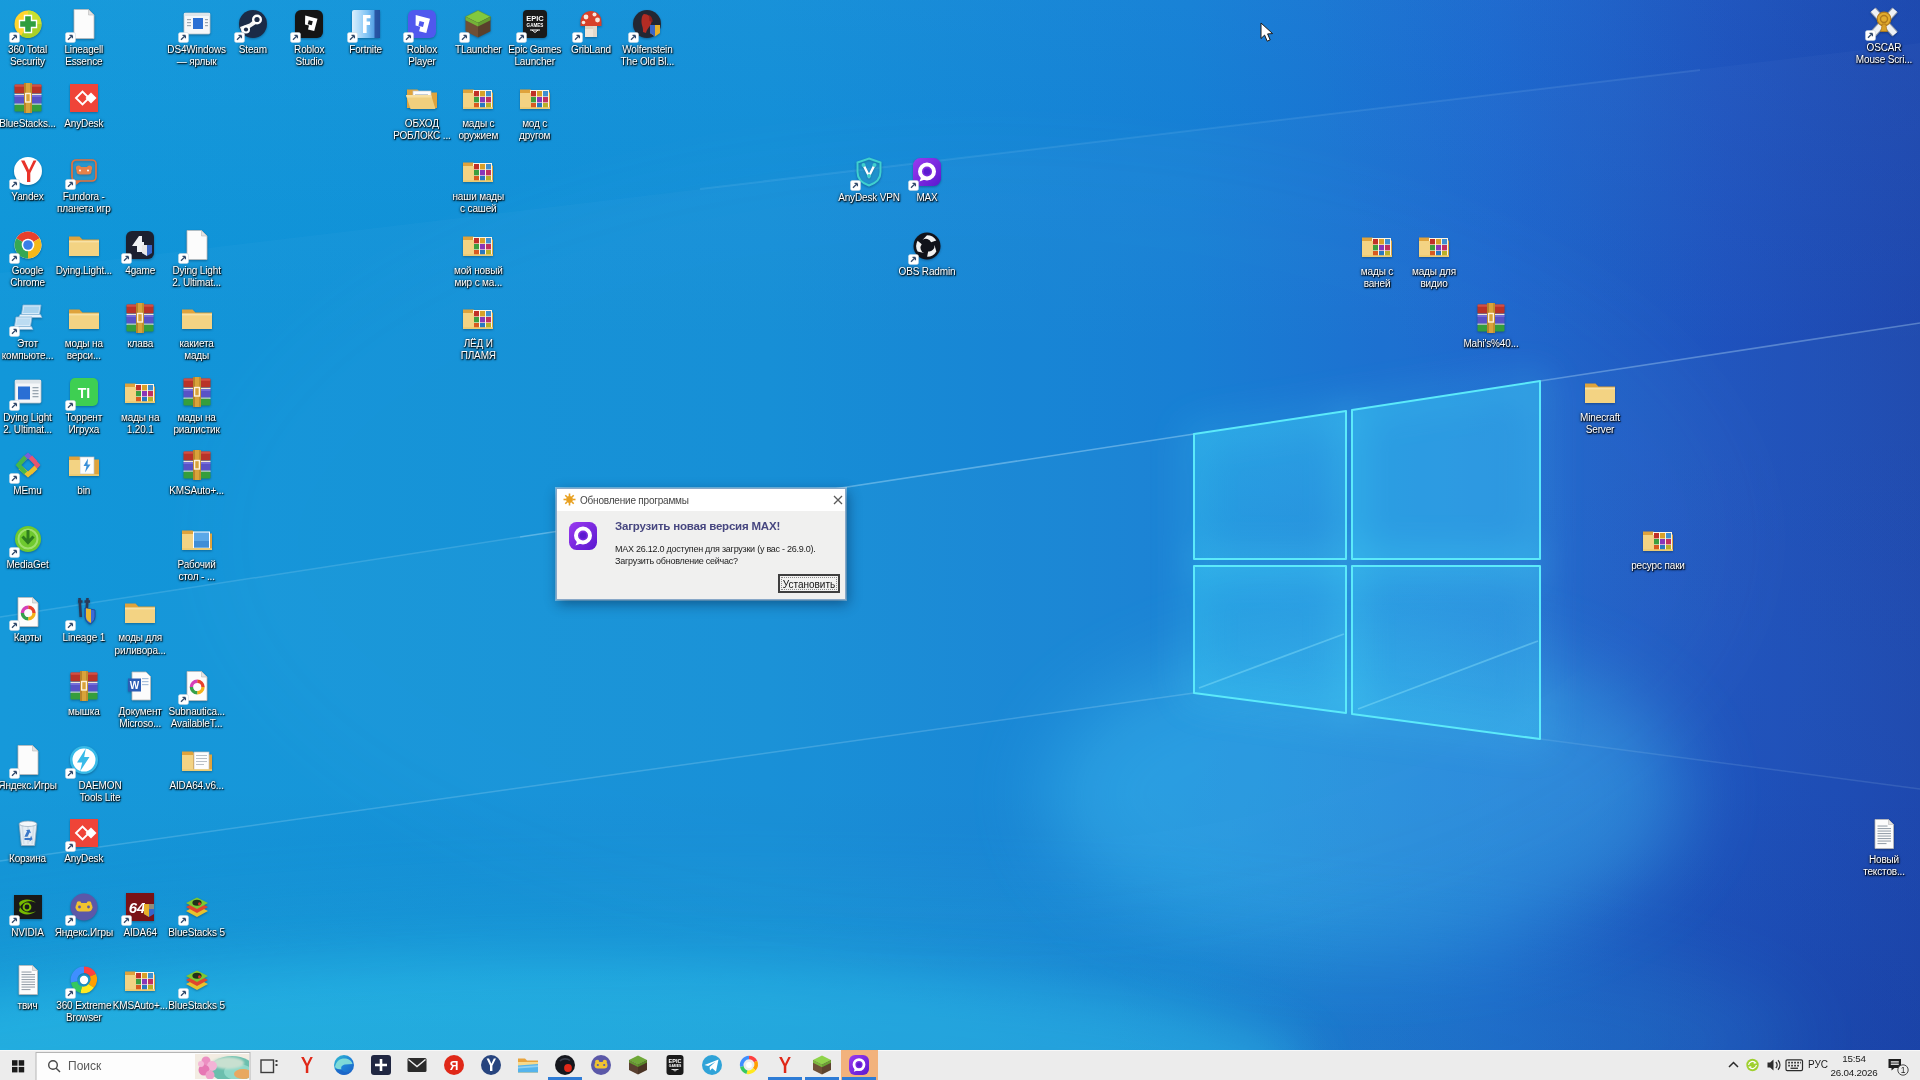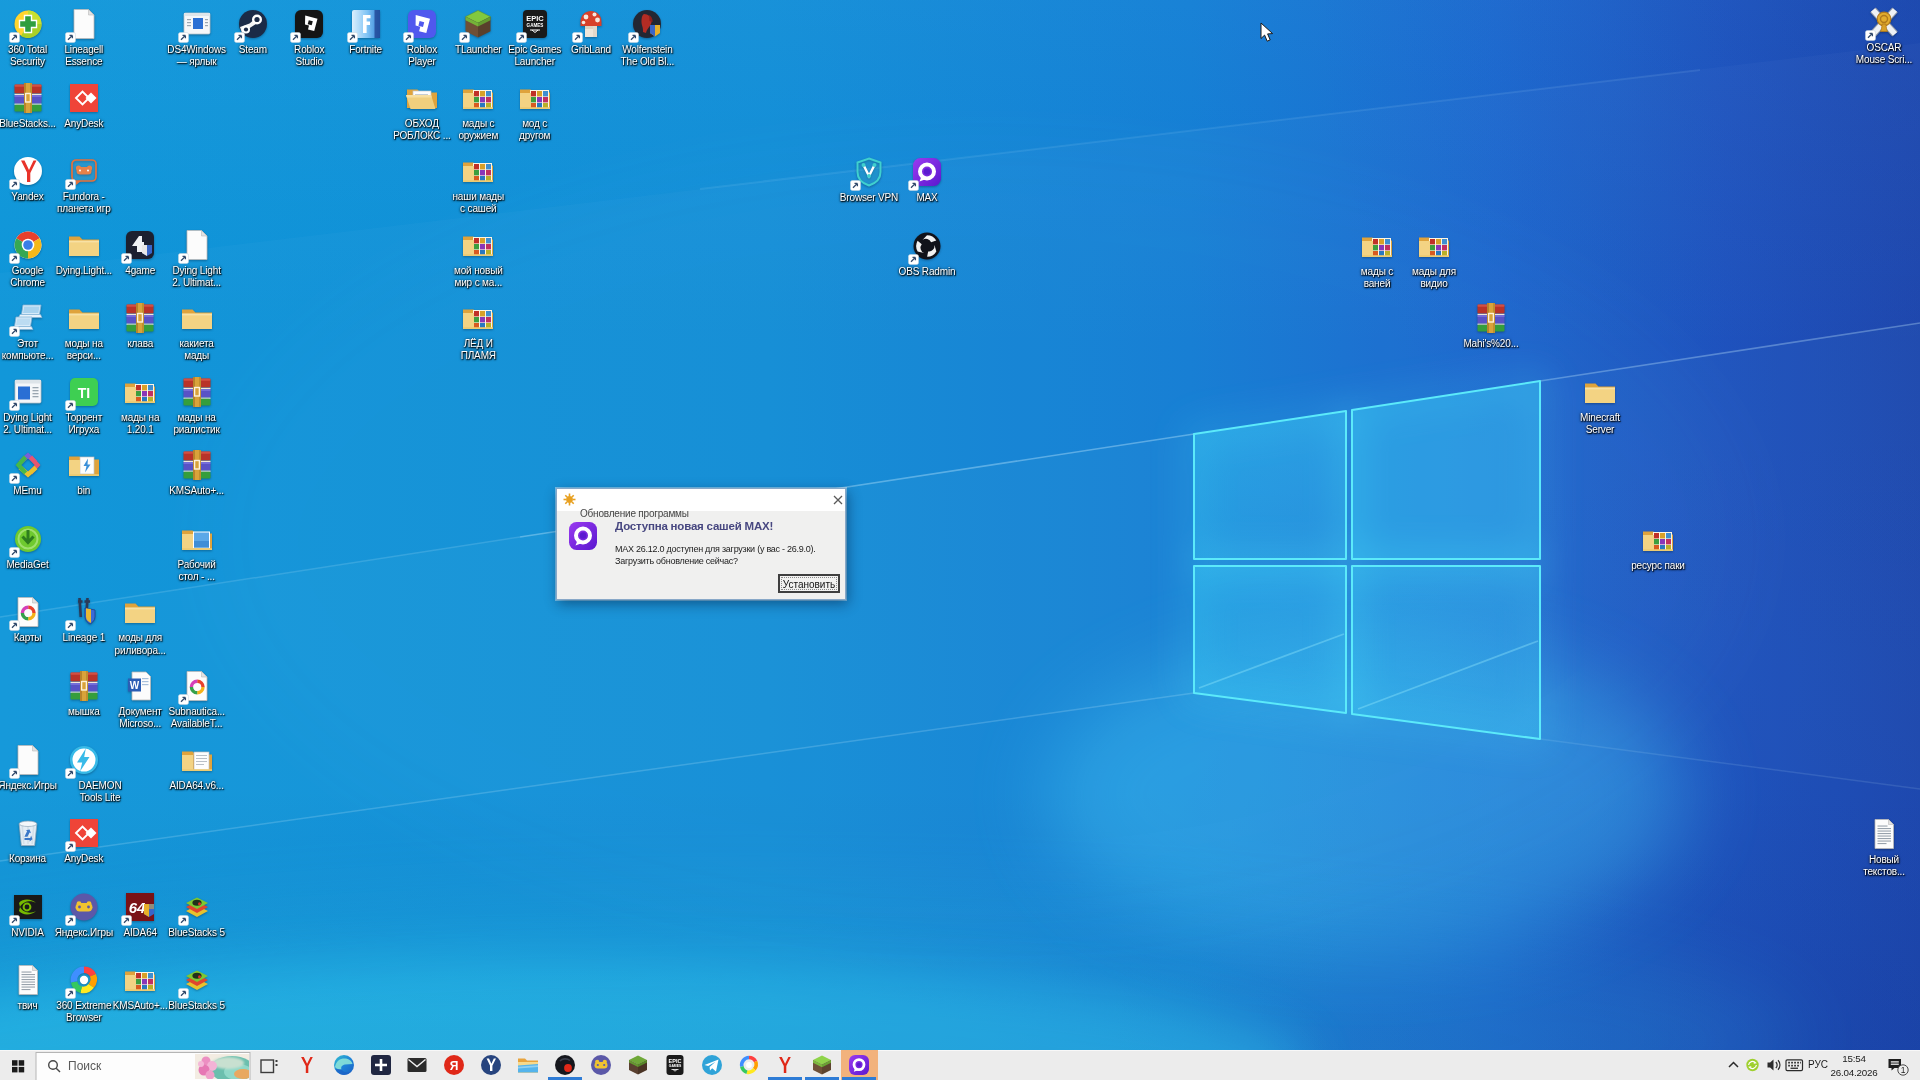--- a/index.html
+++ b/index.html
@@ -6,21 +6,21 @@
 #desk{position:absolute;left:0;top:0;width:1920px;height:1050px;}
 .ic{position:absolute;width:34px;height:34px;}
 .ic svg.m{position:absolute;left:0;top:0;filter:drop-shadow(0 1px 1px rgba(0,20,40,.35));}
 .ic svg.sc{position:absolute;left:-2px;bottom:-2px;}
 .lb{position:absolute;width:96px;text-align:center;font-size:10px;letter-spacing:-0.15px;line-height:12.3px;
 color:#fff;text-shadow:0 1px 2px rgba(0,0,0,.9),0 0 3px rgba(0,0,0,.55),1px 1px 1px rgba(0,0,0,.8);}
 #tbar{position:absolute;left:0;top:1050px;width:1920px;height:30px;background:#ececec;border-top:1px solid #f8f8f8;box-sizing:border-box;}
 #dlg{position:absolute;left:556px;top:488px;width:290px;height:112px;background:#f0f0ef;
 border:1px solid #88a8c8;box-shadow:2px 4px 12px rgba(0,20,50,.45),0 0 0 1px rgba(255,255,255,.4);box-sizing:border-box;}
 #dlg .tit{position:absolute;left:0;top:0;width:100%;height:22px;background:#ffffff;}
-#dlg .tt{position:absolute;left:23px;top:6px;font-size:10px;color:#464646;letter-spacing:-0.2px;margin-top:13px;}
+#dlg .tt{position:absolute;left:23px;top:6px;font-size:10px;color:#464646;letter-spacing:-0.2px;}
 #dlg .h1{position:absolute;left:58px;top:31px;font-size:11.5px;font-weight:bold;color:#474780;white-space:nowrap;letter-spacing:-0.2px;}
 #dlg .p{position:absolute;left:58px;top:55px;font-size:9px;color:#1c1c1c;line-height:11.6px;white-space:nowrap;letter-spacing:-0.25px;}
 #dlg .btn{position:absolute;left:221px;top:85px;width:62px;height:19px;background:#f2f2f1;
 border:2px solid #3f3f3f;box-sizing:border-box;font-size:11px;color:#111;text-align:center;line-height:16px;}
 #dlg .btn i{position:absolute;left:1px;top:1px;right:1px;bottom:1px;border:1px dotted #8a8a8a;font-style:normal;font-size:10px;line-height:13px;}
 </style></head><body>
 
 <svg id="desk" width="1920" height="1050" viewBox="0 0 1920 1050">
 <defs>
 <linearGradient id="bg" x1="0" y1="0" x2="1" y2="0">
@@ -888,21 +888,21 @@
   </div>
 <div class="lb" style="left:599.4px;top:44.0px">Wolfenstein<br>The Old Bl...</div>
 <div class="ic" style="left:852px;top:155px">
     <svg class="m" width="34" height="34">
       <use href="#radmin"></use>
     </svg>
     <svg class="sc" width="11" height="11">
       <use href="#scarrow"></use>
     </svg>
   </div>
-<div class="lb" style="left:821px;top:192px">Browser VPN</div>
+<div class="lb" style="left:821px;top:192px">AnyDesk VPN</div>
 <div class="ic" style="left:910px;top:155px">
     <svg class="m" width="34" height="34">
       <use href="#max"></use>
     </svg>
     <svg class="sc" width="11" height="11">
       <use href="#scarrow"></use>
     </svg>
   </div>
 <div class="lb" style="left:879px;top:192px">MAX</div>
 <div class="ic" style="left:910px;top:229px">
@@ -924,21 +924,21 @@
     <svg class="m" width="34" height="34">
       <use href="#folderB"></use>
     </svg>
   </div>
 <div class="lb" style="left:1386px;top:266px">мады для<br>видио</div>
 <div class="ic" style="left:1474px;top:301px">
     <svg class="m" width="34" height="34">
       <use href="#rar"></use>
     </svg>
   </div>
-<div class="lb" style="left:1443px;top:338px">Mahi's%20...</div>
+<div class="lb" style="left:1443px;top:338px">Mahi's%40...</div>
 <div class="ic" style="left:1583px;top:375px">
     <svg class="m" width="34" height="34">
       <use href="#folder"></use>
     </svg>
   </div>
 <div class="lb" style="left:1552px;top:412px">Minecraft<br>Server</div>
 <div class="ic" style="left:1641px;top:523px">
     <svg class="m" width="34" height="34">
       <use href="#folderB"></use>
     </svg>
@@ -1134,21 +1134,21 @@
         <line x1="4" y1="9" x2="2.3" y2="10.7"></line>
 </g>
     </svg>
 <div class="tt">Обновление программы</div>
 <svg width="10" height="10" style="position:absolute;left:276px;top:6px" viewBox="0 0 10 10">
 <path d="M1 1 L9 9 M9 1 L1 9" stroke="#5a5a5a" stroke-width="1.3"></path>
     </svg>
 <svg width="34" height="34" style="position:absolute;left:9px;top:30px">
       <use href="#max"></use>
     </svg>
-<div class="h1">Доступна новая сашей MAX!</div>
+<div class="h1">Загрузить новая версия MAX!</div>
 <div class="p">MAX 26.12.0 доступен для загрузки (у вас - 26.9.0).<br>Загрузить обновление сейчас?</div>
 <div class="btn">
       <i>Установить</i>
     </div>
 </div>
 
 <svg width="20" height="24" style="position:absolute;left:1259px;top:22px" viewBox="0 0 20 24">
 <path d="M2 1 L2 16.5 L5.6 13.1 L8.2 19.2 L11.2 17.9 L8.6 11.9 L13.6 11.6 Z" fill="#fff" stroke="#1a1a1a" stroke-width="1"></path>
 </svg>
 </body></html>

